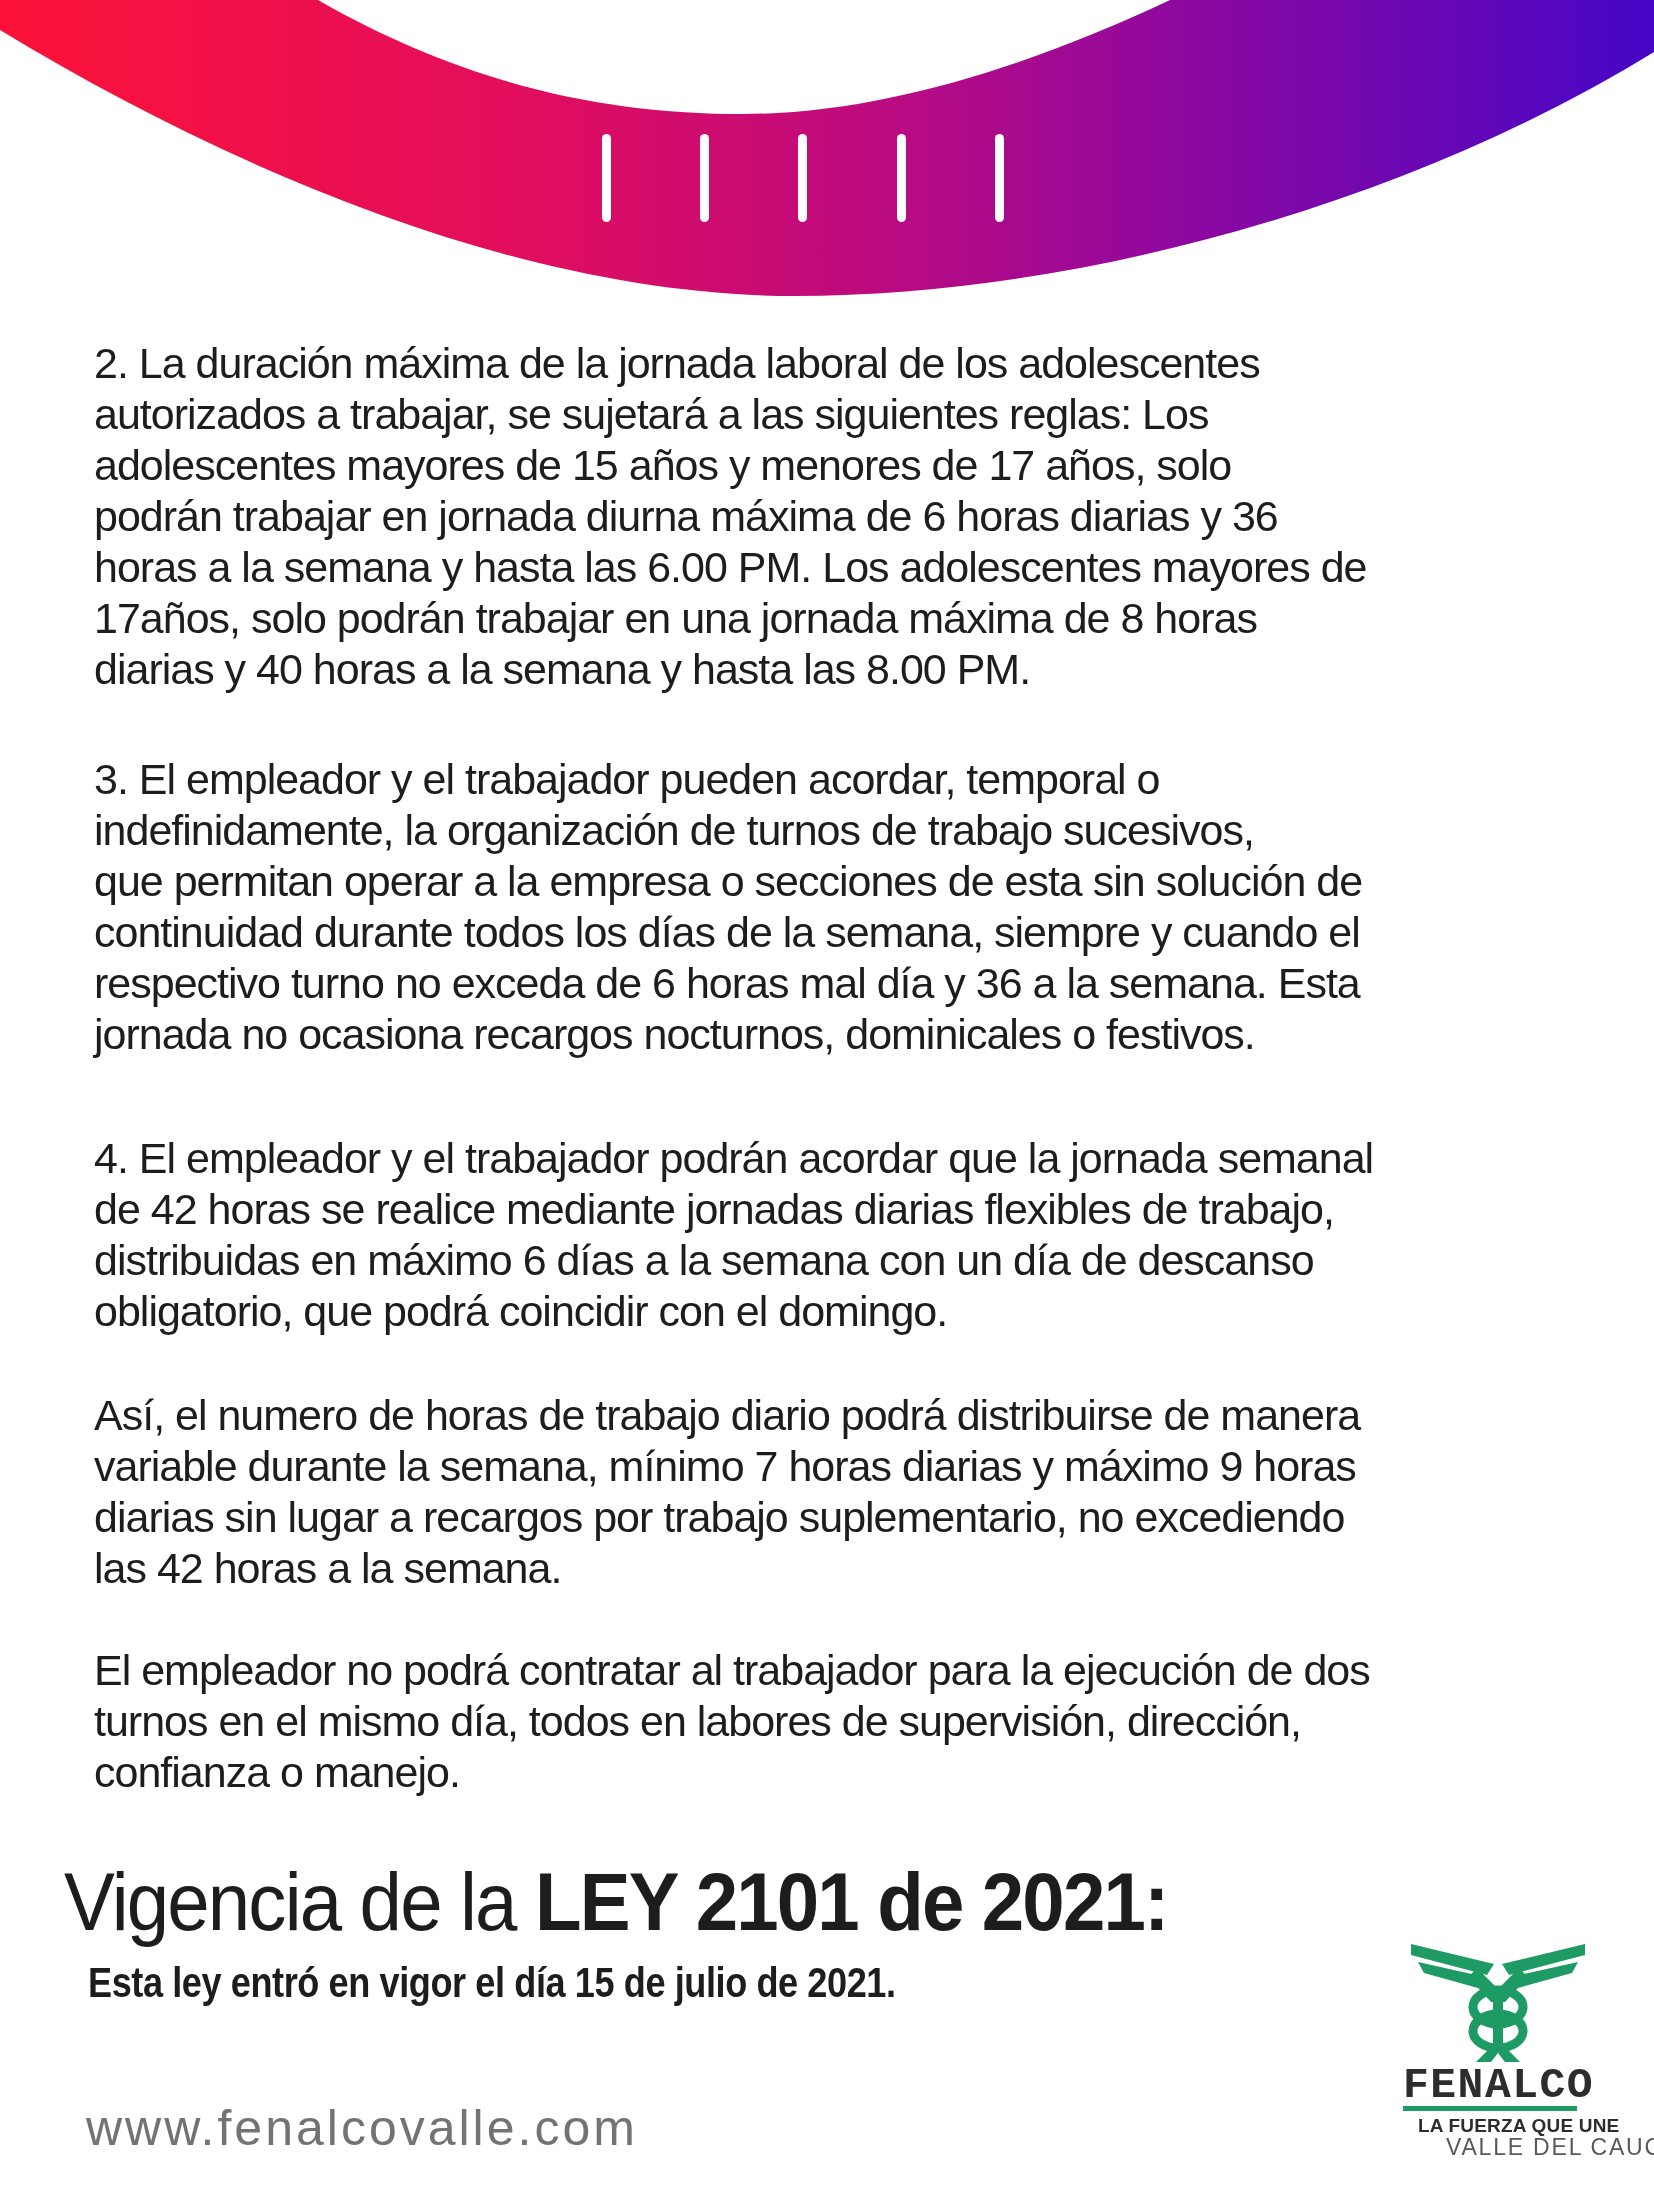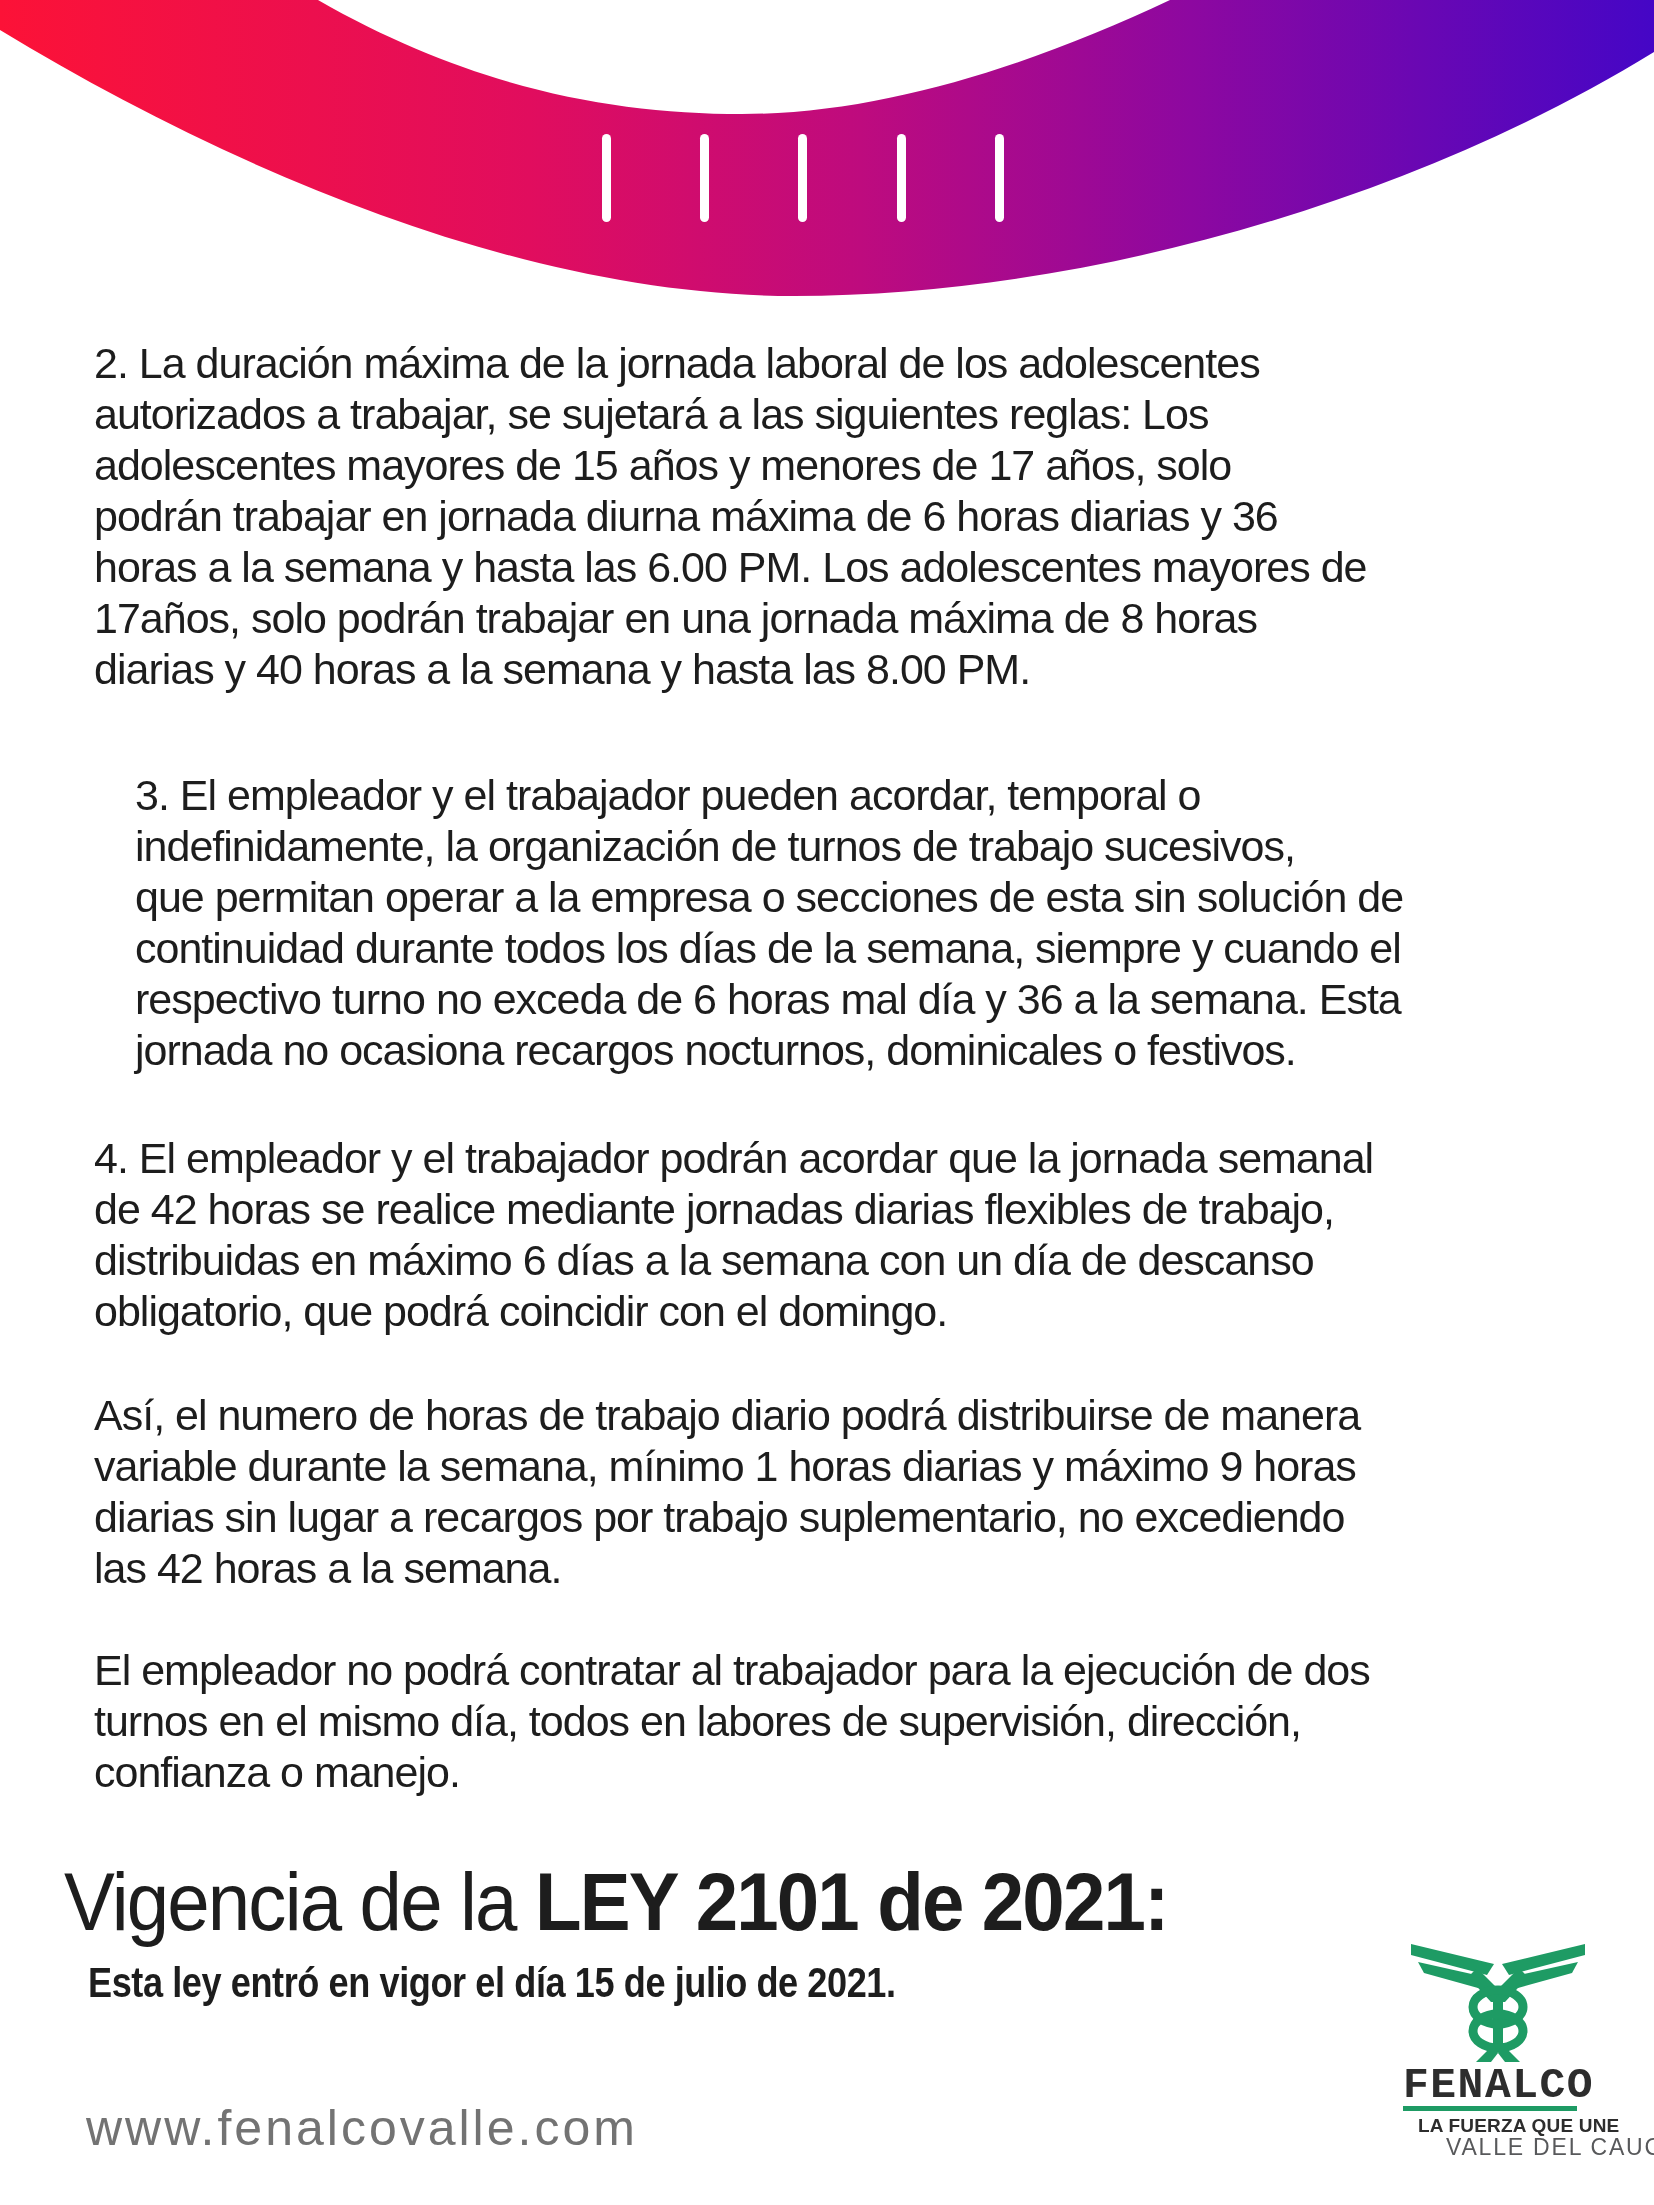--- a/index.html
+++ b/index.html
@@ -25,21 +25,21 @@
     left:94px;
     width:1500px;
     font-size:43px;
     line-height:51px;
     letter-spacing:-1px;
     white-space:pre;
     color:var(--ink,#1d1d1d);
     margin:0;
   }
   .para.p1{top:338px;}
-  .para.p2{top:770px;margin-left:41px;}
+  .para.p2{top:754px;}
   .para.p3{top:1133px;}
   .para.p4{top:1390px;}
   .para.p5{top:1645px;}
   .vigencia-heading{
     position:absolute;
     left:64px; top:1852px;
     font-size:82px;
     line-height:100px;
     letter-spacing:-2px;
     transform:scaleX(.93);
@@ -149,21 +149,21 @@
 indefinidamente, la organización de turnos de trabajo sucesivos,
 que permitan operar a la empresa o secciones de esta sin solución de
 continuidad durante todos los días de la semana, siempre y cuando el
 respectivo turno no exceda de 6 horas mal día y 36 a la semana. Esta
 jornada no ocasiona recargos nocturnos, dominicales o festivos.</p>
   <p class="para p3">4. El empleador y el trabajador podrán acordar que la jornada semanal
 de 42 horas se realice mediante jornadas diarias flexibles de trabajo,
 distribuidas en máximo 6 días a la semana con un día de descanso
 obligatorio, que podrá coincidir con el domingo.</p>
   <p class="para p4">Así, el numero de horas de trabajo diario podrá distribuirse de manera
-variable durante la semana, mínimo 1 horas diarias y máximo 9 horas
+variable durante la semana, mínimo 7 horas diarias y máximo 9 horas
 diarias sin lugar a recargos por trabajo suplementario, no excediendo
 las 42 horas a la semana.</p>
   <p class="para p5">El empleador no podrá contratar al trabajador para la ejecución de dos
 turnos en el mismo día, todos en labores de supervisión, dirección,
 confianza o manejo.</p>
 
   <div class="vigencia-heading">
     <span class="reg">Vigencia de la </span><span class="bold">LEY 2101 de 2021:</span>
   </div>
   <div class="vigencia-detail">Esta ley entró en vigor el día 15 de julio de 2021.</div>

